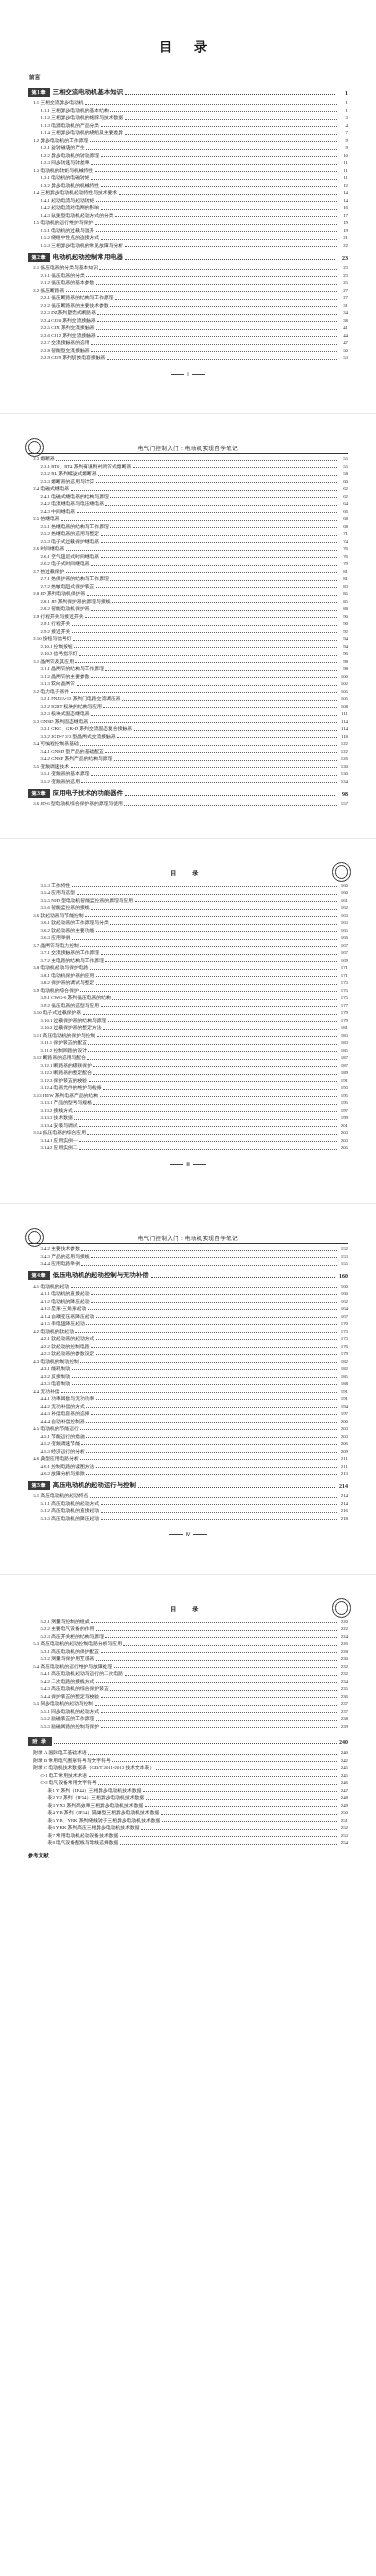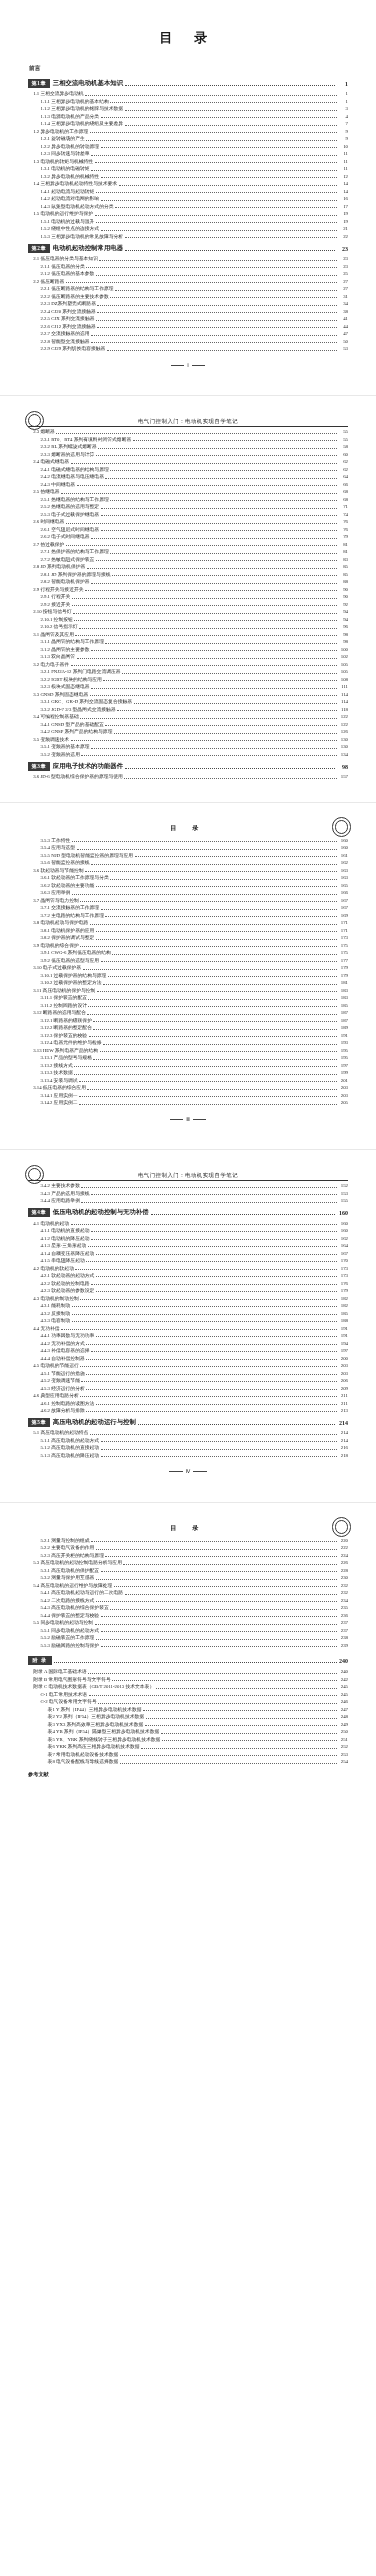--- a/index.html
+++ b/index.html
@@ -1,18 +1,18 @@
 <!DOCTYPE html>
 <html style="font-size:8.2px"><head>
 <meta charset="utf-8">
 <style>
   html,body{margin:0;padding:0;background:#ffffff;}
   body{font-family:"Liberation Serif", serif;color:#1a1a1a;}
   .page{width:376px;margin:0 auto;position:relative;}
-  .sheet{position:relative;padding:8px 28px;box-sizing:border-box;width:376px;}
+  .sheet{position:relative;padding:17px 28px;box-sizing:border-box;width:376px;}
   .sheet + .sheet{border-top:0.5px solid #e8e8e8;}
   .toc-title{text-align:center;font-size:13px;letter-spacing:9.3px;font-weight:bold;padding:20.6px 0 15.5px 0;}
   .pref{font-size:5.7px;font-weight:bold;padding:3.1px 0 2.1px 1px;}
   .chapline{display:flex;align-items:center;margin:4.1px 0 2.1px 0;}
   .chapbox{background:#3a3a3a;color:#fff;font-size:5.2px;font-weight:bold;padding:1px 3.6px;letter-spacing:0.5px;white-space:nowrap;}
   .chaptext{font-size:6.4px;font-weight:bold;margin-left:3.1px;white-space:nowrap;}
   .chapdots{flex:1;border-bottom:0.5px dotted #4a4a4a;margin:0 2.1px 1.5px 2.1px;height:5.2px;}
   .chappage{font-size:6px;font-weight:bold;min-width:11.3px;text-align:right;}
   .row{display:flex;align-items:flex-end;font-size:4.8px;line-height:7.2px;margin:0.3px 0;}
   .row .lbl{white-space:nowrap;}

